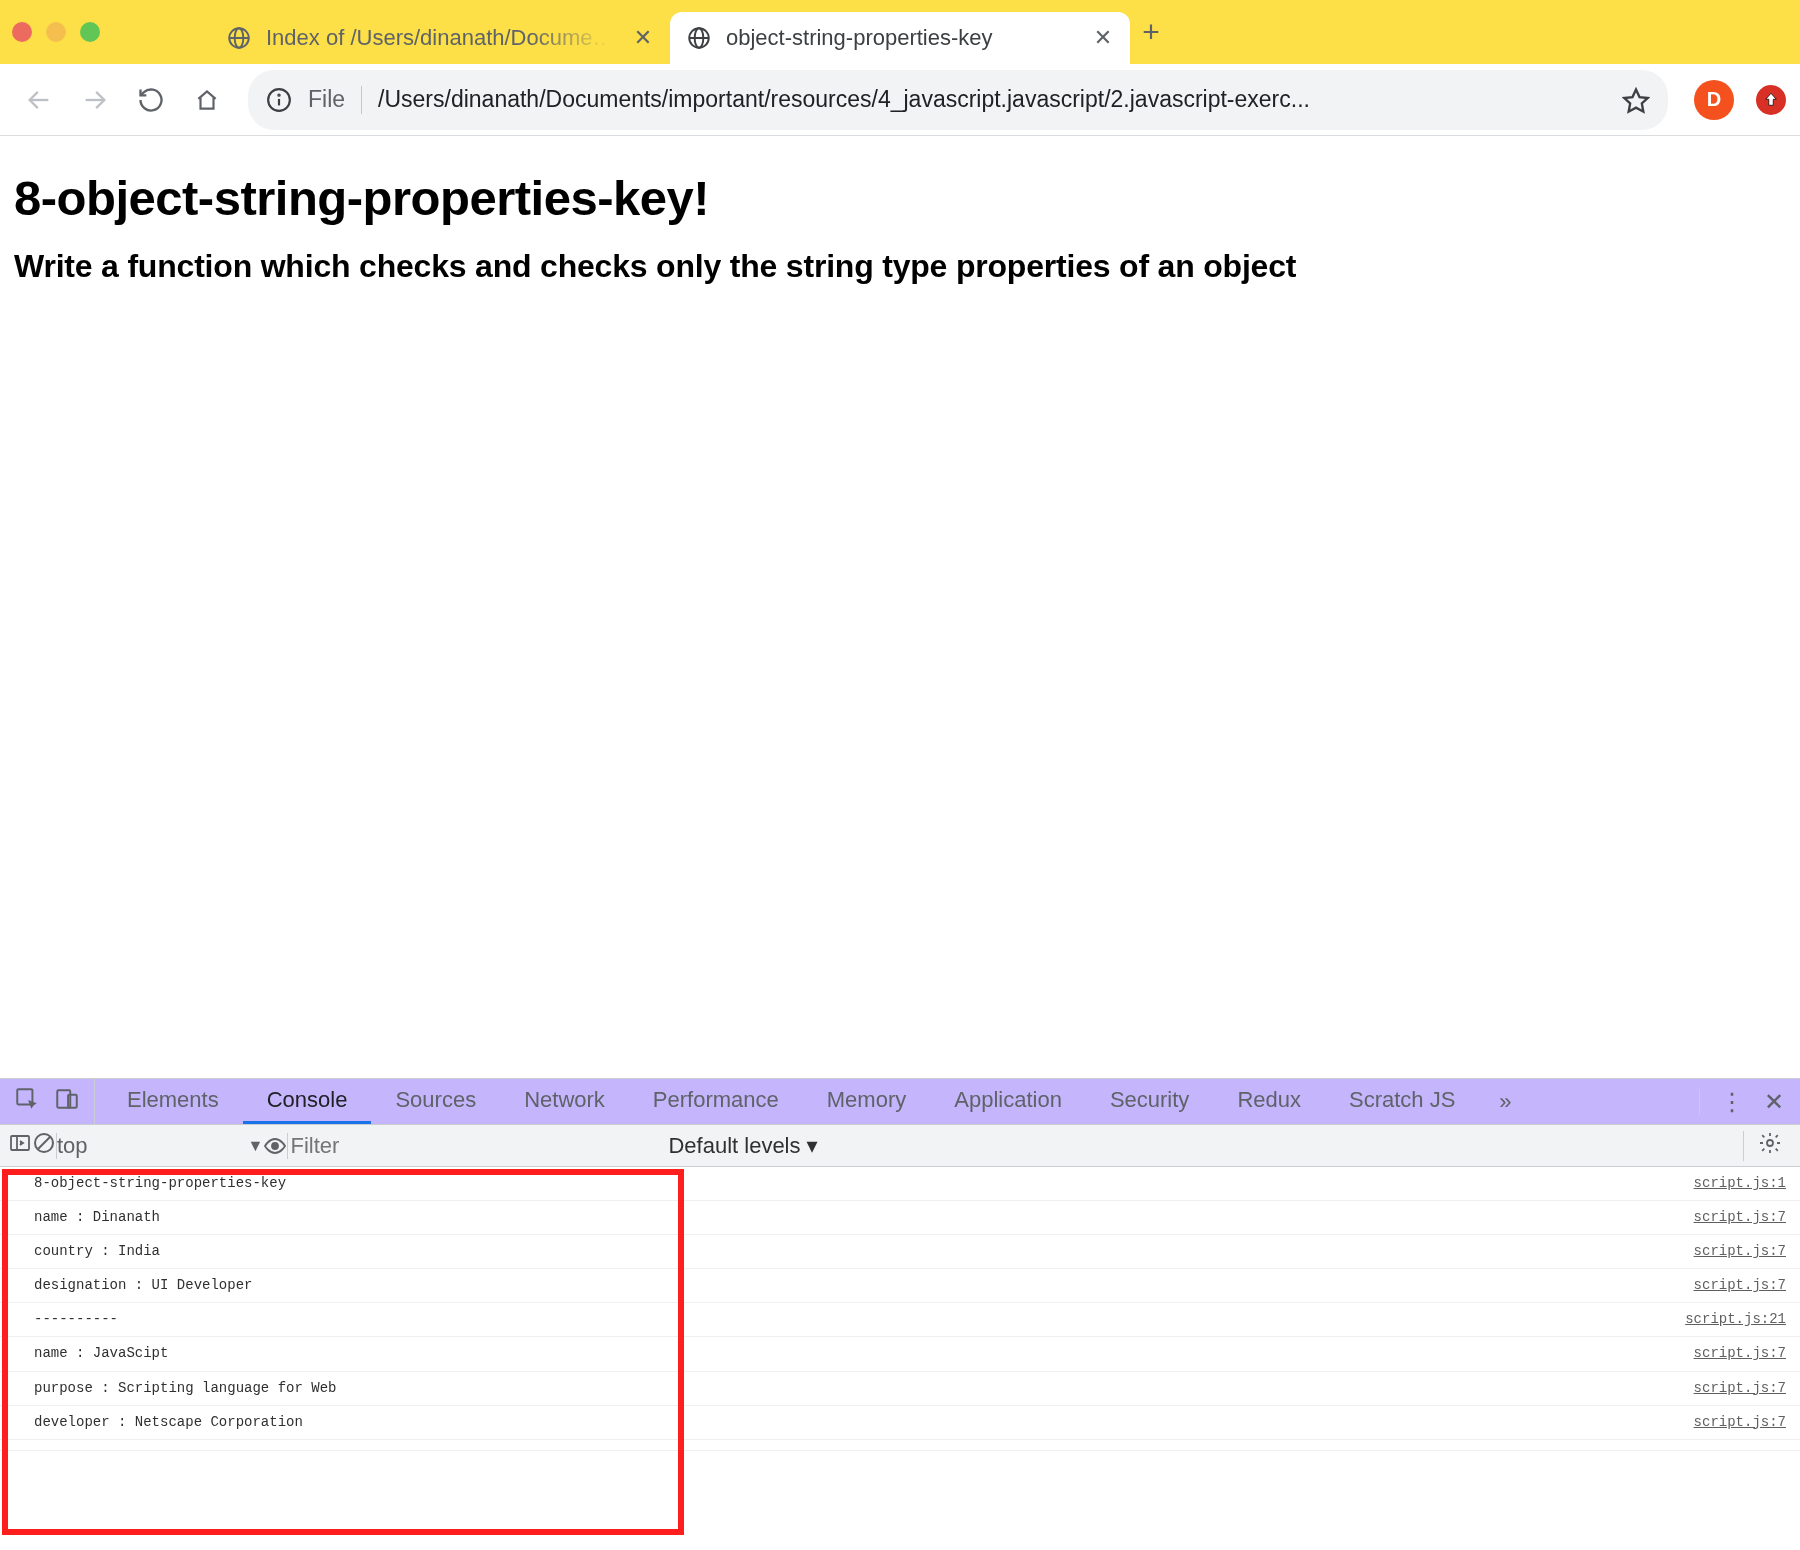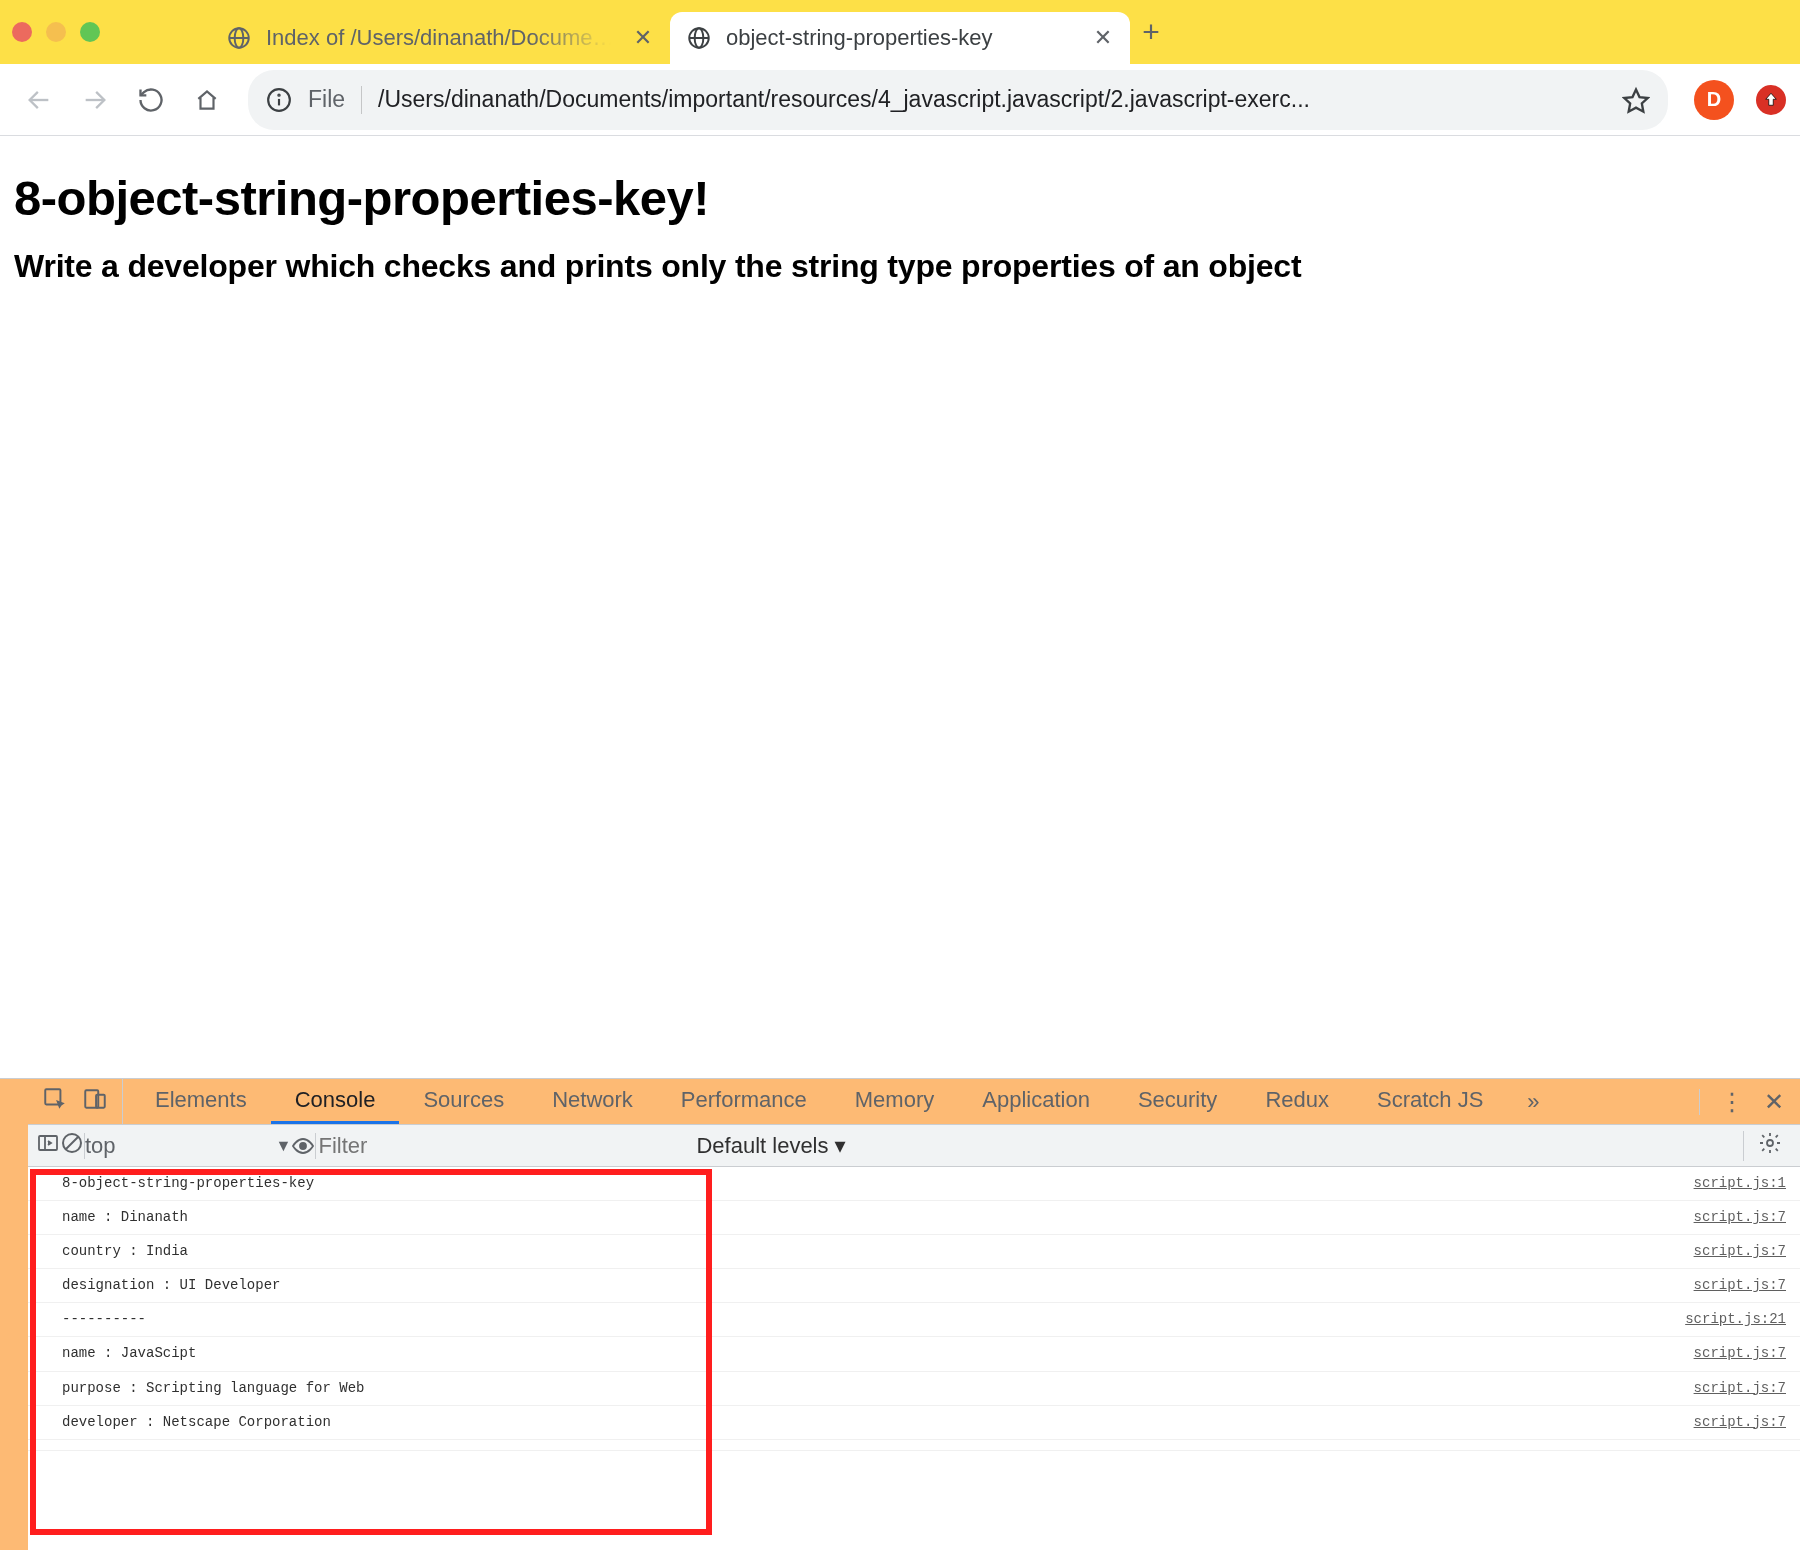--- a/index.html
+++ b/index.html
@@ -66,21 +66,21 @@
   .upgrade-btn svg { width:18px; height:18px; fill:#fff; }
 
   
   .content { padding: 6px 14px; }
   .page-h1 { font-size: 49px; font-weight: 800; margin: 28px 0 22px; letter-spacing: -0.5px; font-family: Verdana, Geneva, Tahoma, sans-serif; }
   .page-h2 { font-size: 32px; font-weight: 800; margin: 22px 0; letter-spacing: -0.2px; font-family: Verdana, Geneva, Tahoma, sans-serif; }
 
   
   .devtools {
     position: absolute; left:0; right:0; bottom:0; height: 472px;
-    border-top: 1px solid #cacdd1; background: #fdba74; display:flex; flex-direction:column;padding-left:28px;
+    border-top: 1px solid #cacdd1; background: #c4b5fd; display:flex; flex-direction:column;
   }
   .dt-tabs {
     height: 46px; display:flex; align-items:stretch; padding: 0 8px; gap: 0;
     border-bottom: 1px solid #cacdd1; color:#5f6368; font-size: 22px;
   }
   .dt-left-icons { display:flex; align-items:center; gap:14px; padding: 0 14px 0 6px; border-right:1px solid #cacdd1; margin-right:8px; }
   .dt-left-icons svg { width: 26px; height: 26px; }
   .dt-tab { padding: 0 24px; display:flex; align-items:center; cursor:pointer; border-bottom: 3px solid transparent; }
   .dt-tab.active { color:#202124; border-bottom-color:#1a73e8; }
   .dt-overflow { padding:0 20px; display:flex; align-items:center; font-size:22px; cursor:pointer; }
@@ -206,21 +206,21 @@
   </div>
   <div class="upgrade-btn">
     <svg viewBox="0 0 24 24">
         <path d="M12 3l7 8h-4v8h-6v-8H5l7-8z"></path>
       </svg>
   </div>
 </div>
 
 <div class="content">
   <h1 class="page-h1">8-object-string-properties-key!</h1>
-  <h2 class="page-h2">Write a developer which checks and prints only the string type properties of an object</h2>
+  <h2 class="page-h2">Write a function which checks and checks only the string type properties of an object</h2>
 </div>
 
 <div class="devtools">
 
   <div class="dt-tabs">
     <div class="dt-left-icons">
       <span class="inspect">
         <svg viewBox="0 0 24 24" stroke-width="1.8">
             <rect x="3" y="3" width="14" height="14" rx="1"></rect>
             <path d="M13 13l8 3-3 2-2 3-3-8z" fill="currentColor" stroke="none"></path>

